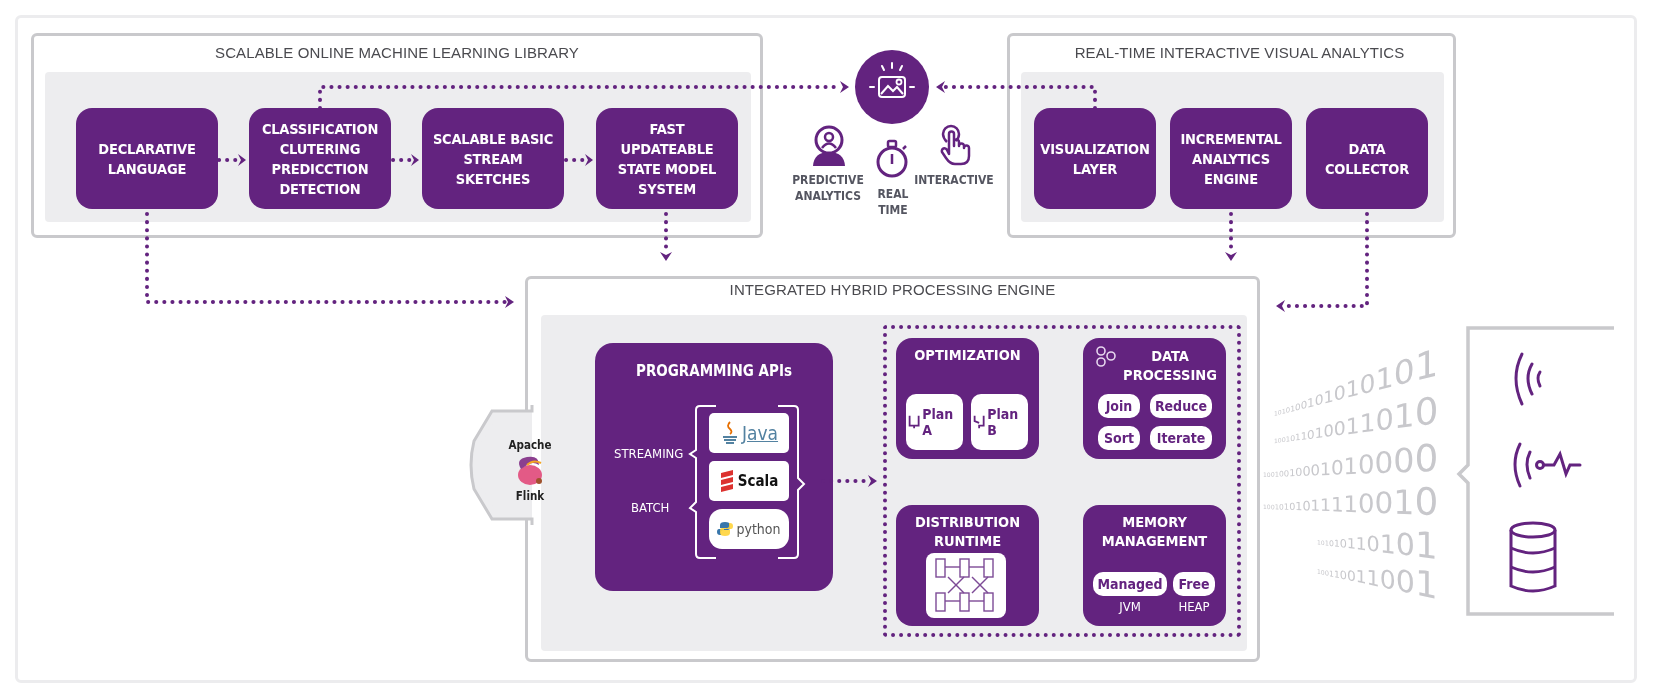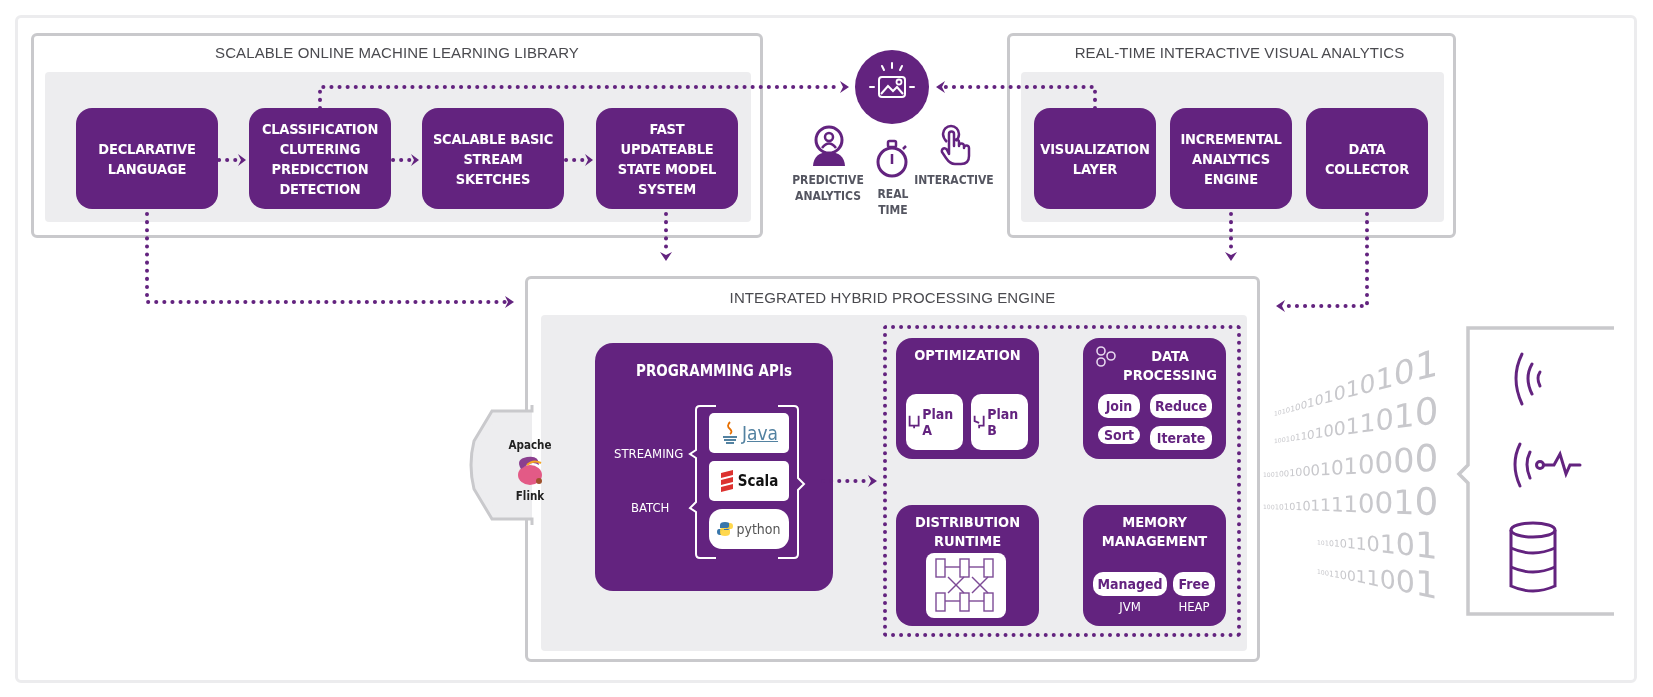--- a/index.html
+++ b/index.html
@@ -87,21 +87,21 @@
 </svg>
 <div class="abs lbl-gray" style="left:868px;top:186px;width:50px;">REAL
 TIME</div>
 <svg class="abs" style="left:938px;top:124px;" width="36" height="42" viewBox="0 0 36 42">
   <path d="M9 18 Q5 14 5 10 A8 8 0 0 1 21 10 Q21 14 18 17" fill="none" stroke="#63237f" stroke-width="2.5"></path>
   <path d="M11 30 L11 10 A2.5 2.5 0 0 1 16 10 L16 22 L16 18 A2.5 2.5 0 0 1 21 18 L21 22 A2.5 2.5 0 0 1 26 22 L26 24 A2.5 2.5 0 0 1 31 24 L31 32 Q31 40 23 40 L17 40 Q12 40 8 34 L4 28 A2.5 2.5 0 0 1 9 26 Z" fill="none" stroke="#63237f" stroke-width="2.5" stroke-linejoin="round"></path>
 </svg>
 <div class="abs lbl-gray" style="left:914px;top:172px;width:80px;">INTERACTIVE</div>
 
 <div class="abs panel" style="left:525px;top:276px;width:735px;height:386px;">
-  <div class="abs ptitle" style="left:0;top:10px;width:729px;">INTEGRATED HYBRID PROCESSING ENGINE</div>
+  <div class="abs ptitle" style="left:0;top:2px;width:729px;">INTEGRATED HYBRID PROCESSING ENGINE</div>
   <div class="abs inner" style="left:13px;top:36px;width:706px;height:336px;"></div>
 </div>
 
 <svg class="abs" style="left:466px;top:405px;" width="70" height="120" viewBox="0 0 70 120">
   <path d="M66 0 L66 6 L26 6 L8 36 Q2 60 8 84 L26 114 L66 114 L66 120" fill="#ededef" stroke="#c9c9cc" stroke-width="3"></path>
   <path d="M28 16 L66 16 L66 104 L28 104 L14 80 Q10 60 14 40 Z" fill="#ededef"></path>
 </svg>
 <div class="abs" style="left:502px;top:438px;width:56px;text-align:center;font-size:11.5px;font-weight:bold;color:#222;">Apache</div>
 <svg class="abs" style="left:513px;top:455px;" width="34" height="32" viewBox="0 0 34 32">
   <ellipse cx="17" cy="20" rx="12" ry="10" fill="#e35a86"></ellipse>
@@ -164,21 +164,21 @@
   <g fill="none" stroke="#e6d6ee" stroke-width="1.6">
       <circle cx="8" cy="7" r="4"></circle>
       <circle cx="18" cy="12" r="4"></circle>
       <circle cx="8" cy="18" r="4"></circle>
     </g>
 </svg>
 <div class="abs" style="left:1100px;top:347px;width:140px;text-align:center;color:#fff;font-weight:bold;font-size:14.5px;line-height:19px;white-space:pre-line;">DATA
 PROCESSING</div>
 <div class="abs pill" style="left:1098px;top:394px;width:42px;height:24px;">Join</div>
 <div class="abs pill" style="left:1150px;top:394px;width:62px;height:24px;">Reduce</div>
-<div class="abs pill" style="left:1098px;top:426px;width:42px;height:18px;">Sort</div>
+<div class="abs pill" style="left:1098px;top:426px;width:42px;height:24px;">Sort</div>
 <div class="abs pill" style="left:1150px;top:426px;width:62px;height:24px;">Iterate</div>
 
 <div class="abs" style="left:896px;top:505px;width:143px;height:121px;background:#63237f;border-radius:16px;"></div>
 <div class="abs" style="left:896px;top:513px;width:143px;text-align:center;color:#fff;font-weight:bold;font-size:14.5px;line-height:19px;white-space:pre-line;">DISTRIBUTION
 RUNTIME</div>
 <div class="abs" style="left:926px;top:553px;width:80px;height:65px;background:#fff;border-radius:8px;">
   <svg width="80" height="65" viewBox="0 0 80 65">
     <g fill="none" stroke="#7d4a96" stroke-width="1.4">
       <rect x="10" y="6" width="9" height="18"></rect>
         <rect x="34" y="6" width="9" height="18"></rect>

